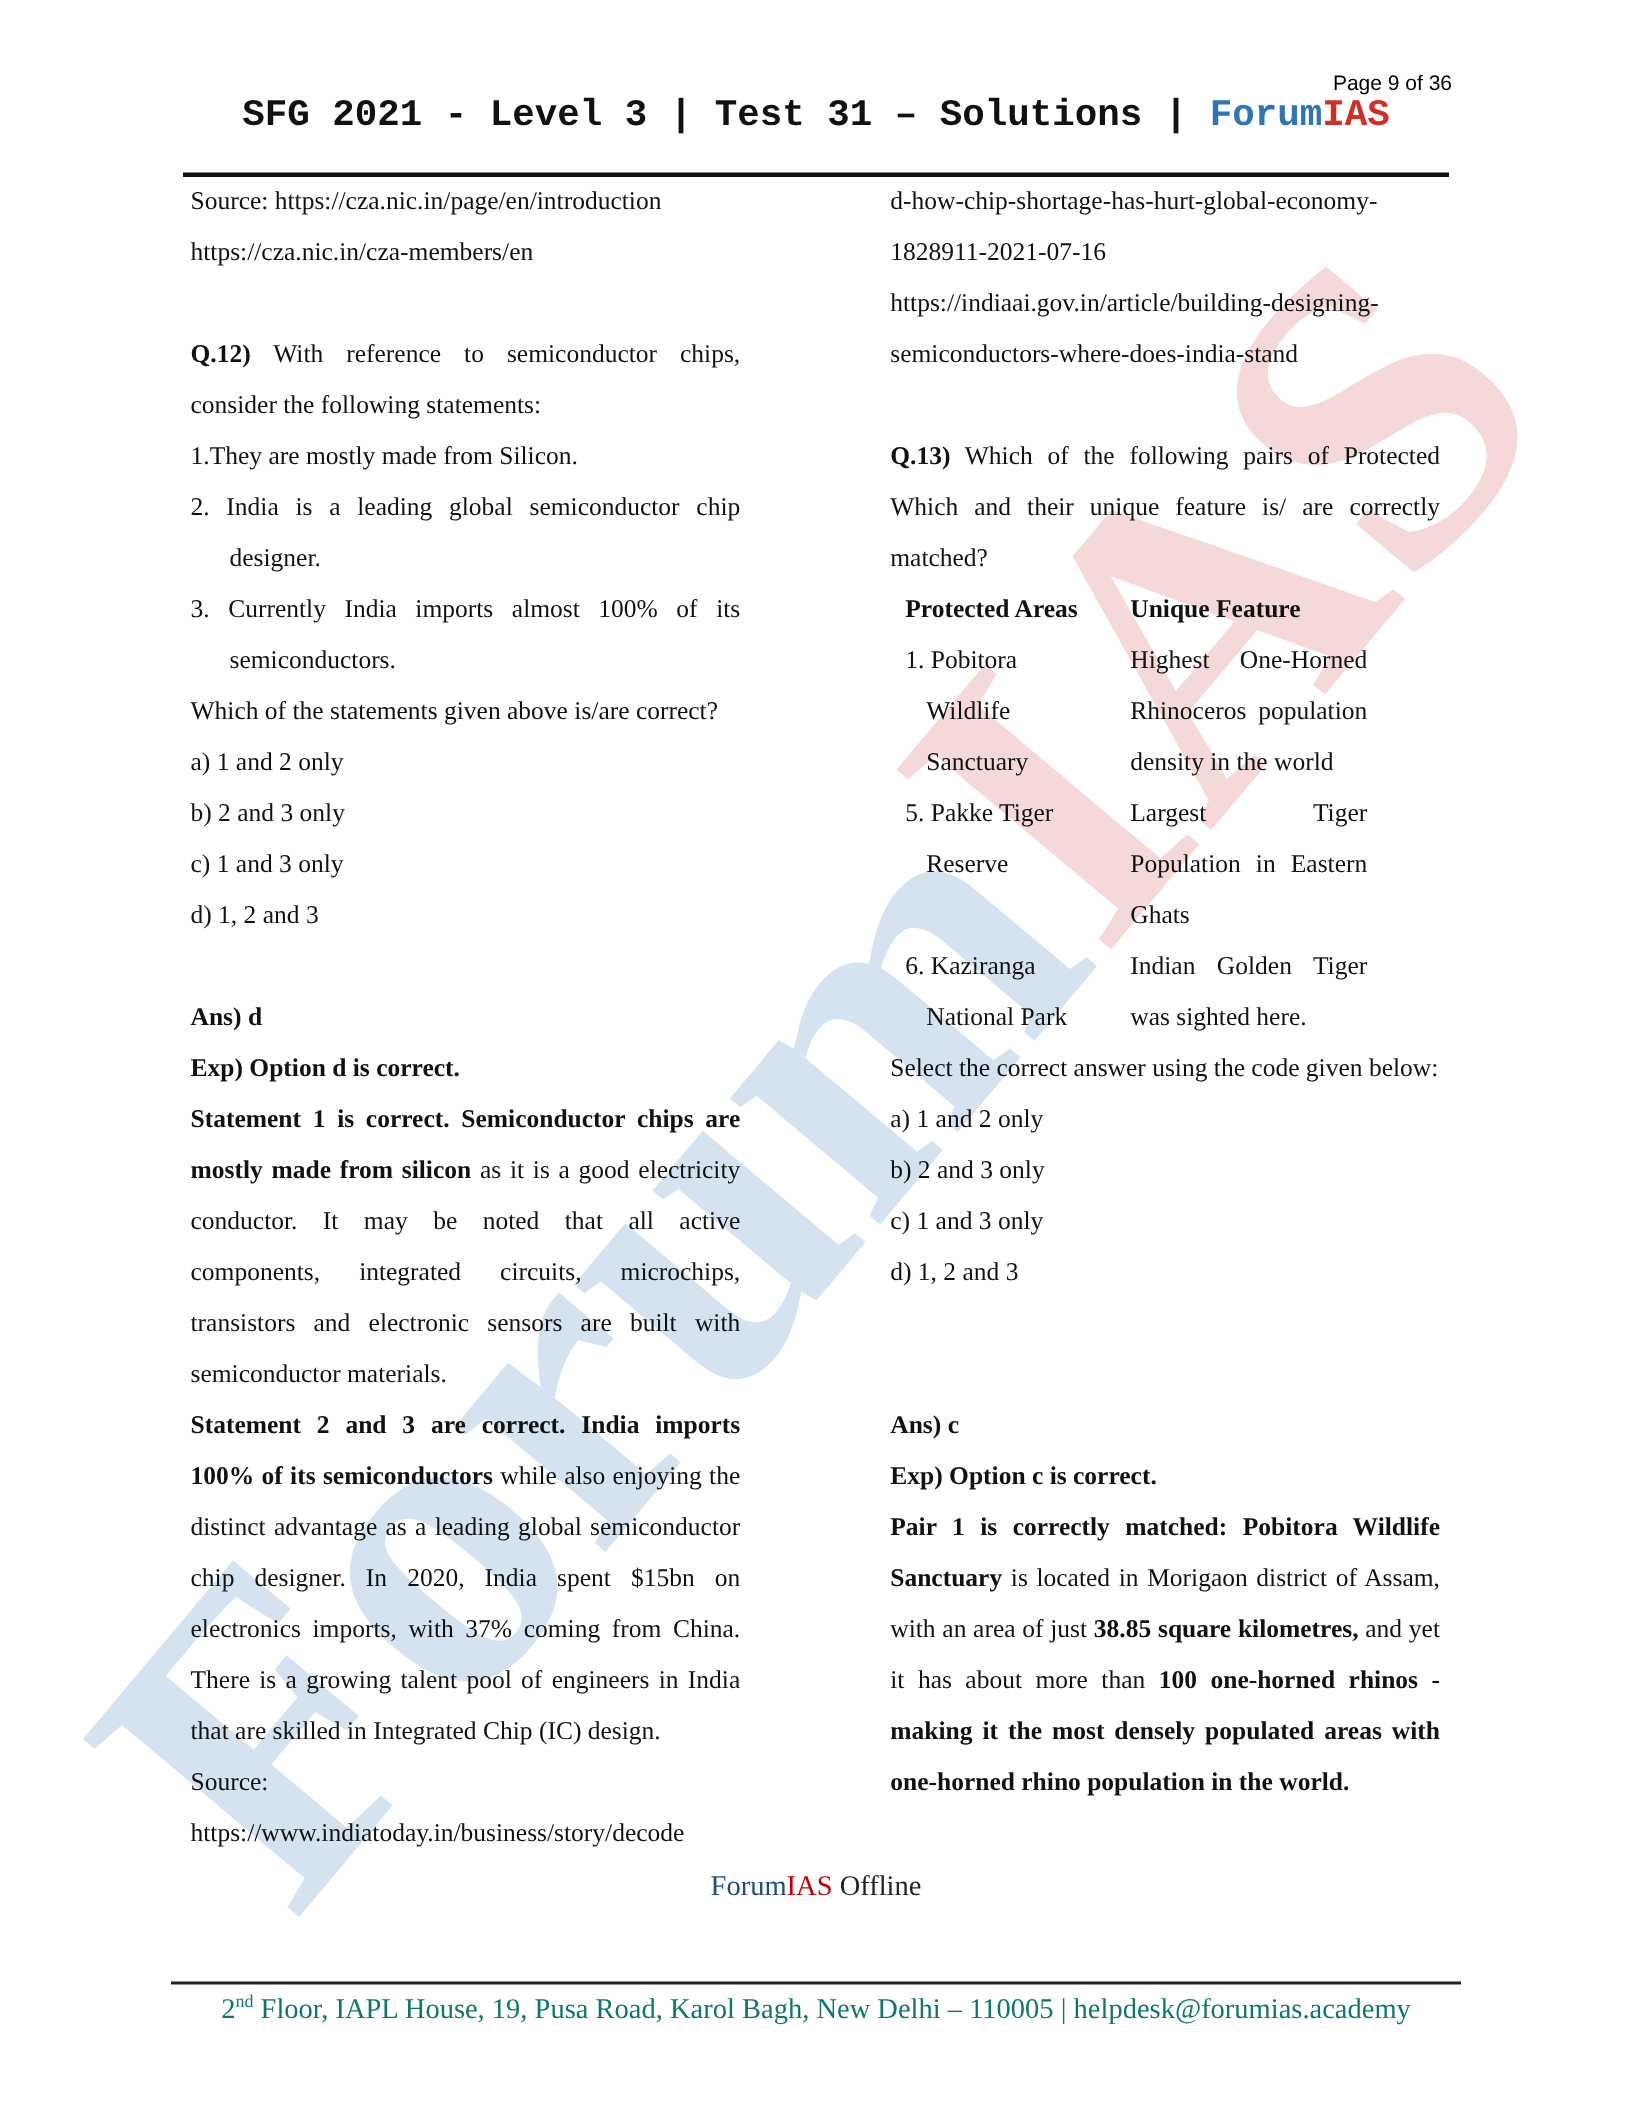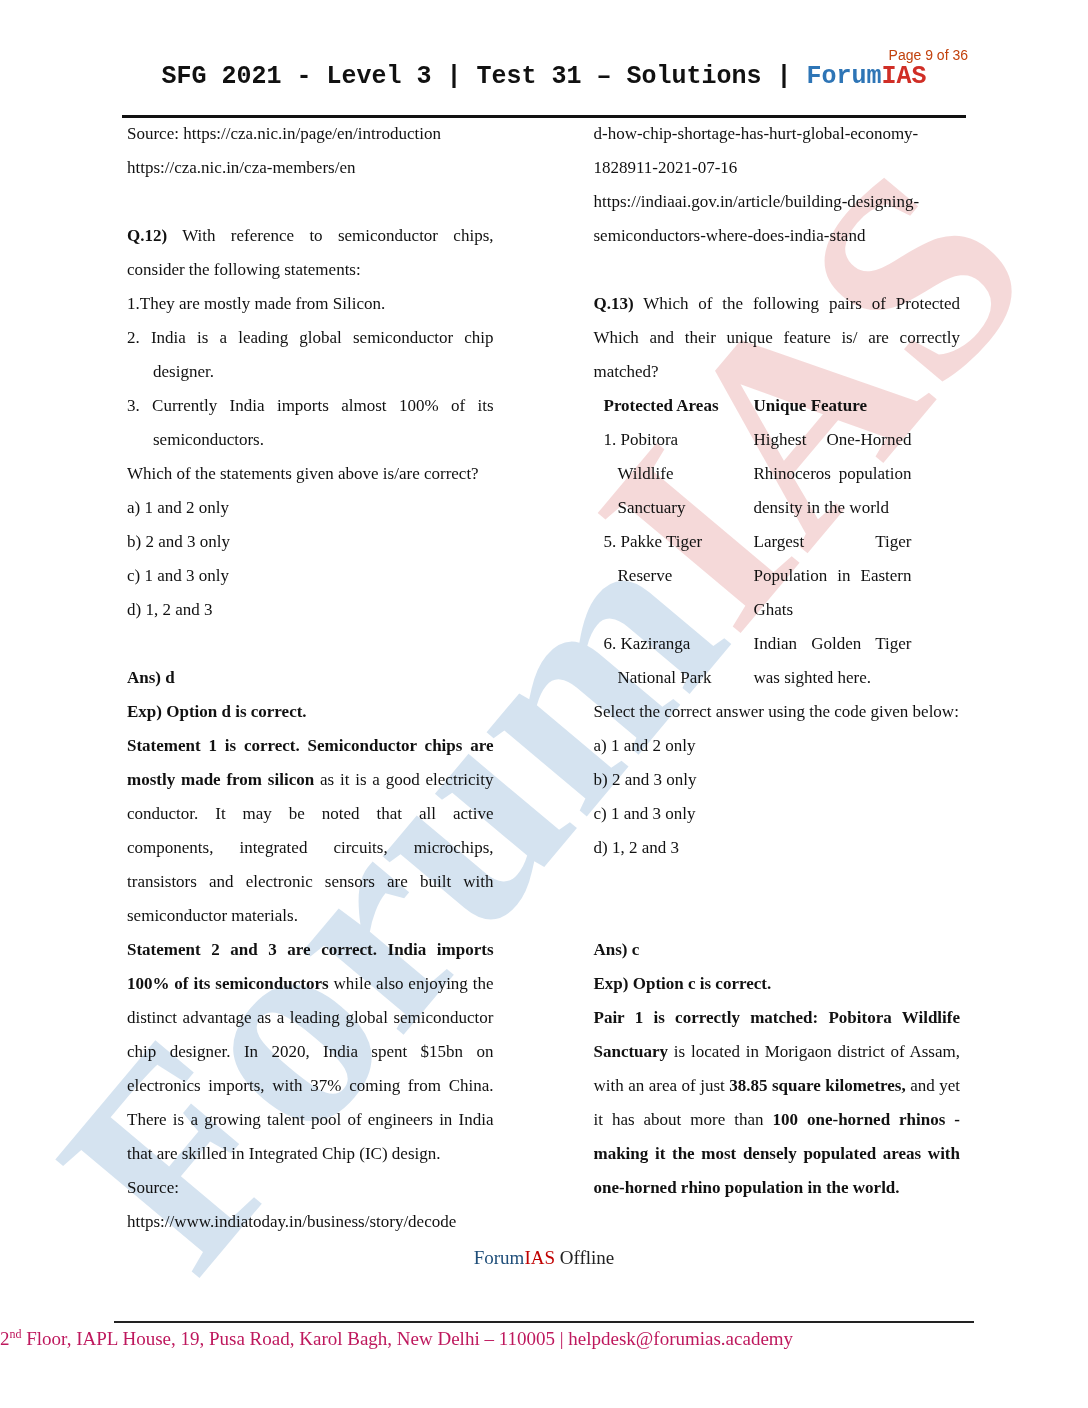--- a/index.html
+++ b/index.html
@@ -17,21 +17,21 @@
     font-family:"Liberation Serif","DejaVu Serif",serif; font-weight:700;
     font-size:285px; white-space:nowrap; z-index:0;
     pointer-events:none; user-select:none;
   }
   .wm-blue { color:rgba(46,117,182,0.20); }
   .wm-red  { color:rgba(192,20,20,0.16); }
 
   
   .page-number {
     position:absolute; top:47px; right:120px; z-index:2;
-    font-family:"Liberation Sans",sans-serif; font-size:14px; color:#c2410c;
+    font-family:"Liberation Sans",sans-serif; font-size:14px; color:#000000;
   }
   .header {
     position:absolute; top:62px; left:122px; width:844px; z-index:2;
     text-align:center; font-family:Liberation Mono, monospace;
     font-weight:700; font-size:25px; color:#111;
     padding-bottom:24px; border-bottom:3px solid #111;
   }
 
   
   .content {
@@ -55,21 +55,21 @@
   .footer-brand {
     position:absolute; top:1247px; left:0; width:100%; z-index:2;
     text-align:center; font-size:19px; color:#222;
   }
   .footer-line {
     position:absolute; top:1321px; left:114px; width:860px; z-index:2;
     border-top:2px solid #222;
   }
   .footer-address {
     position:absolute; top:1327px; left:0; width:100%; z-index:2;
-    font-size:19px; color:#be185d;
+    text-align:center; font-size:19px; color:#0f766e;
   }
   .footer-address sup { font-size:12px; }
 </style>
 </head>
 <body>
 
 <div class="watermark"><span class="wm-blue">Forum</span><span class="wm-red">IAS</span></div>
 
 <div class="page-number">Page 9 of 36</div>
 

